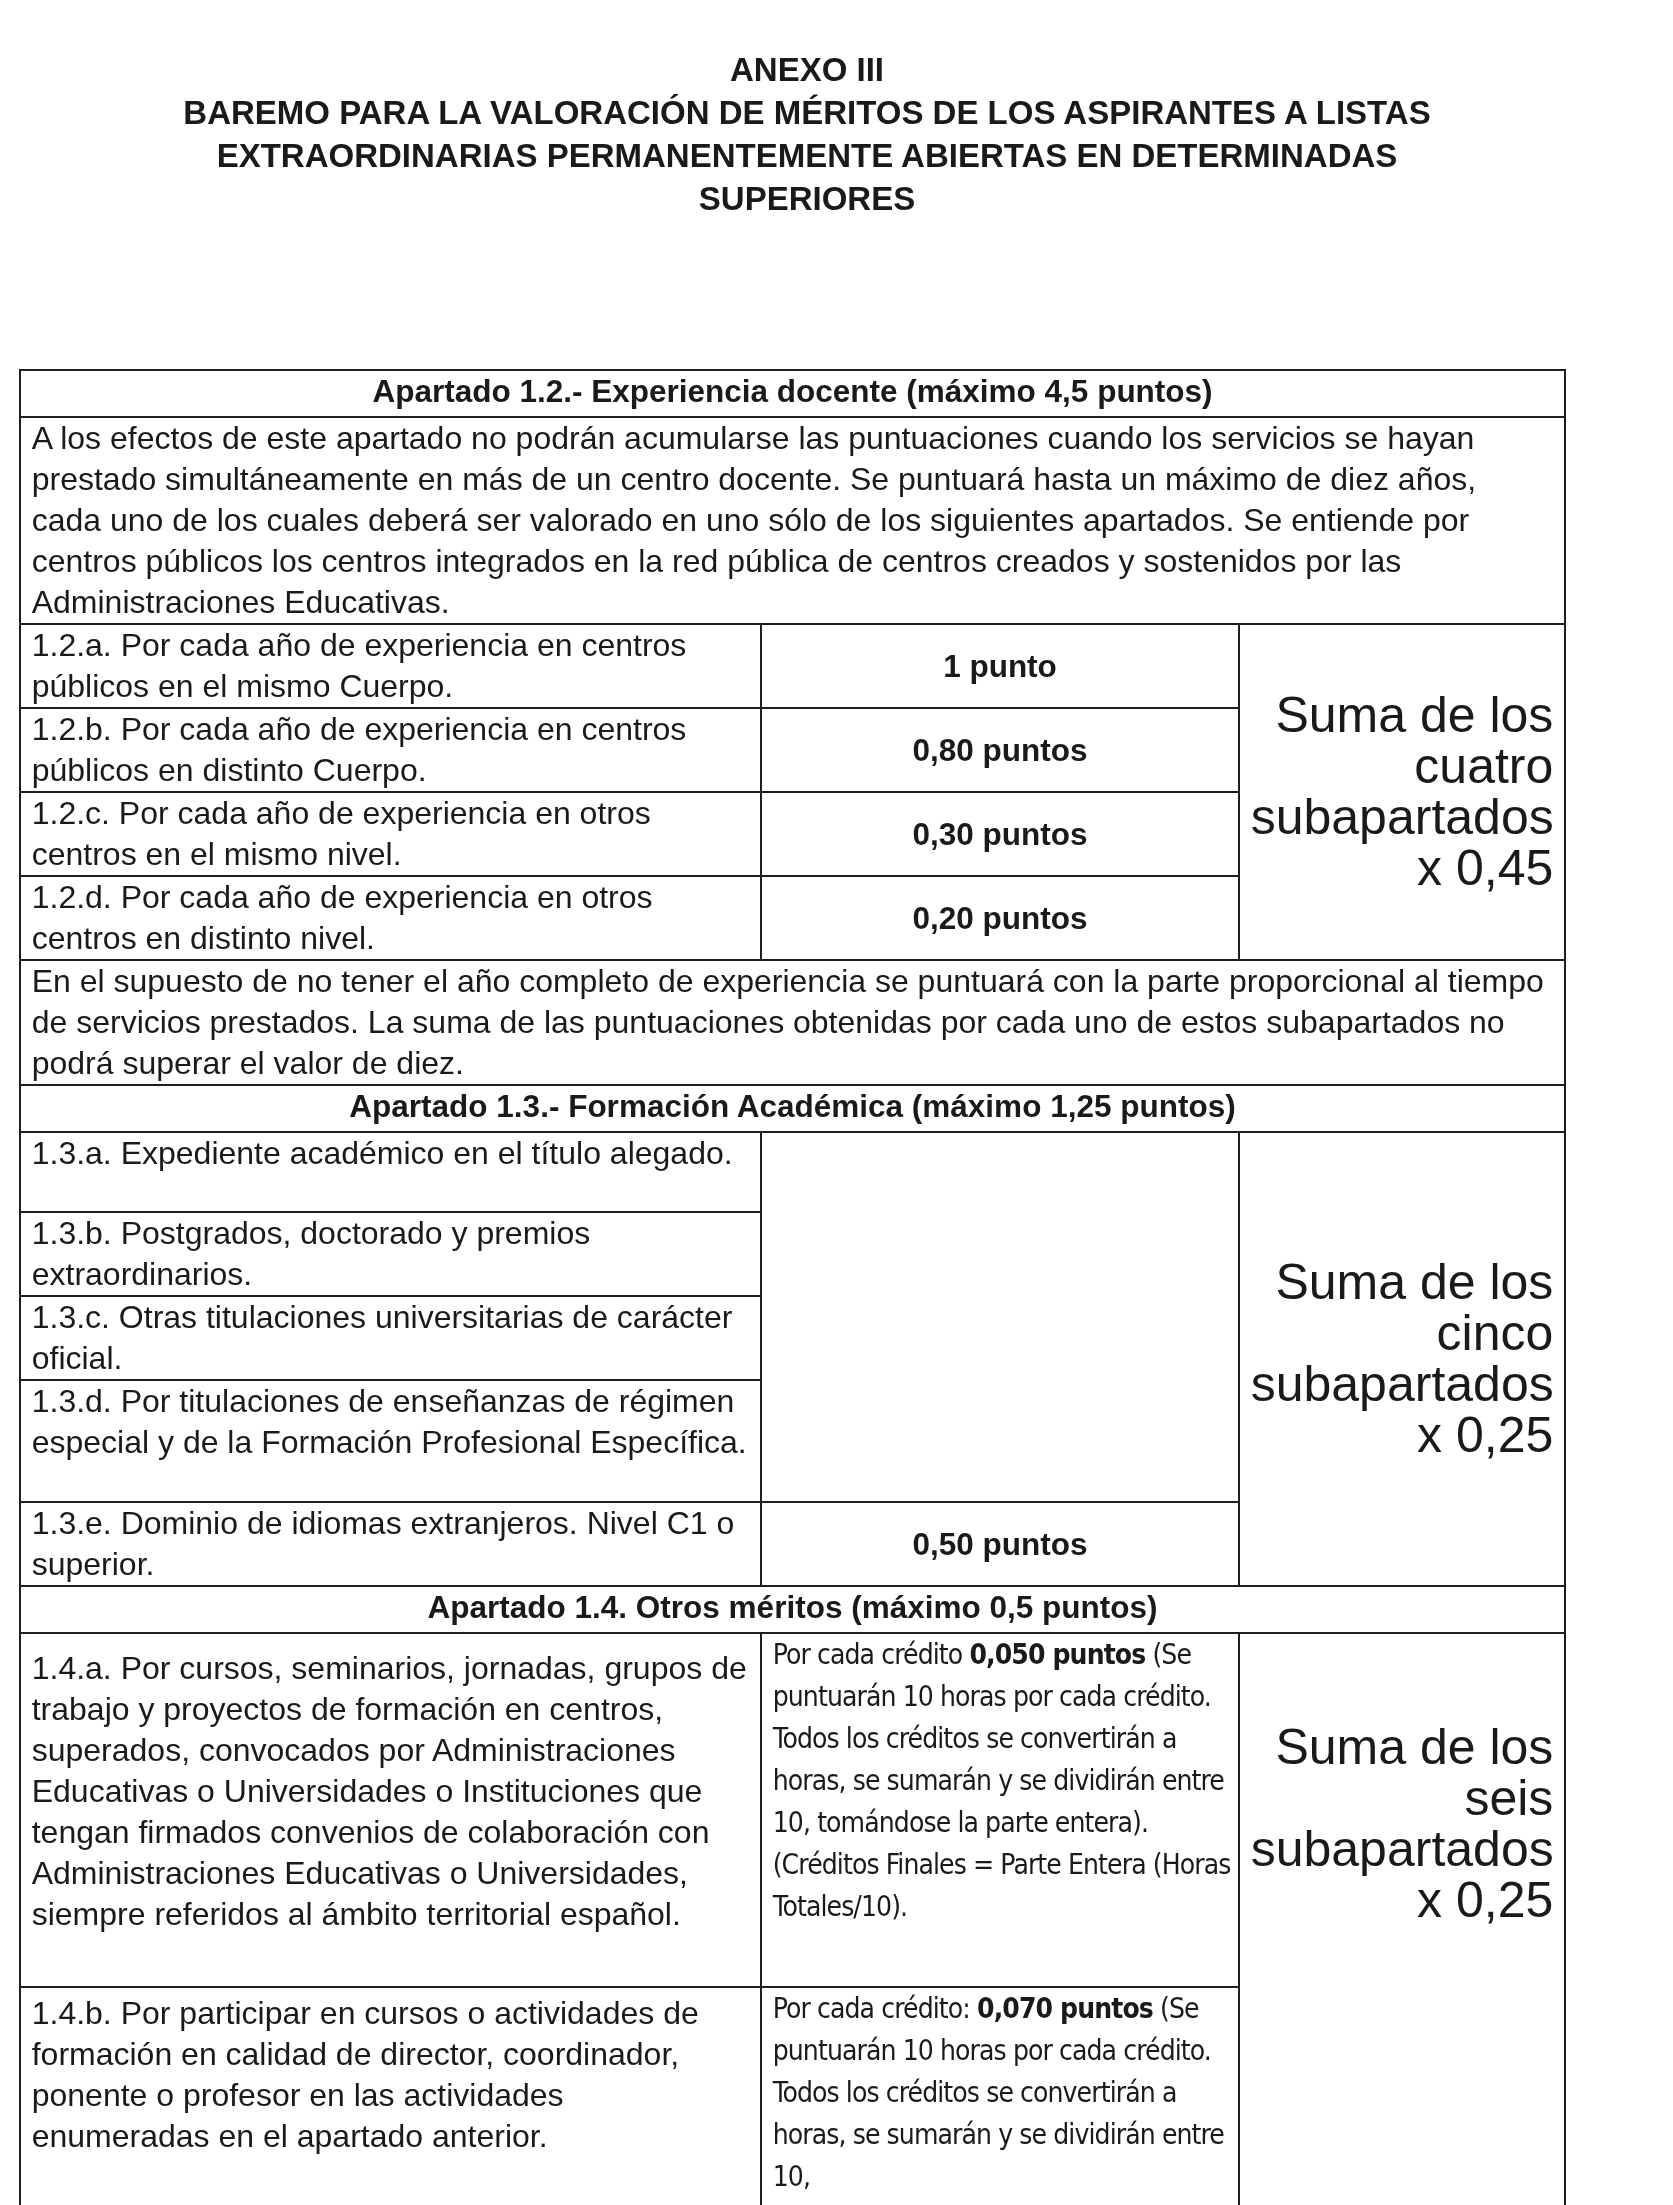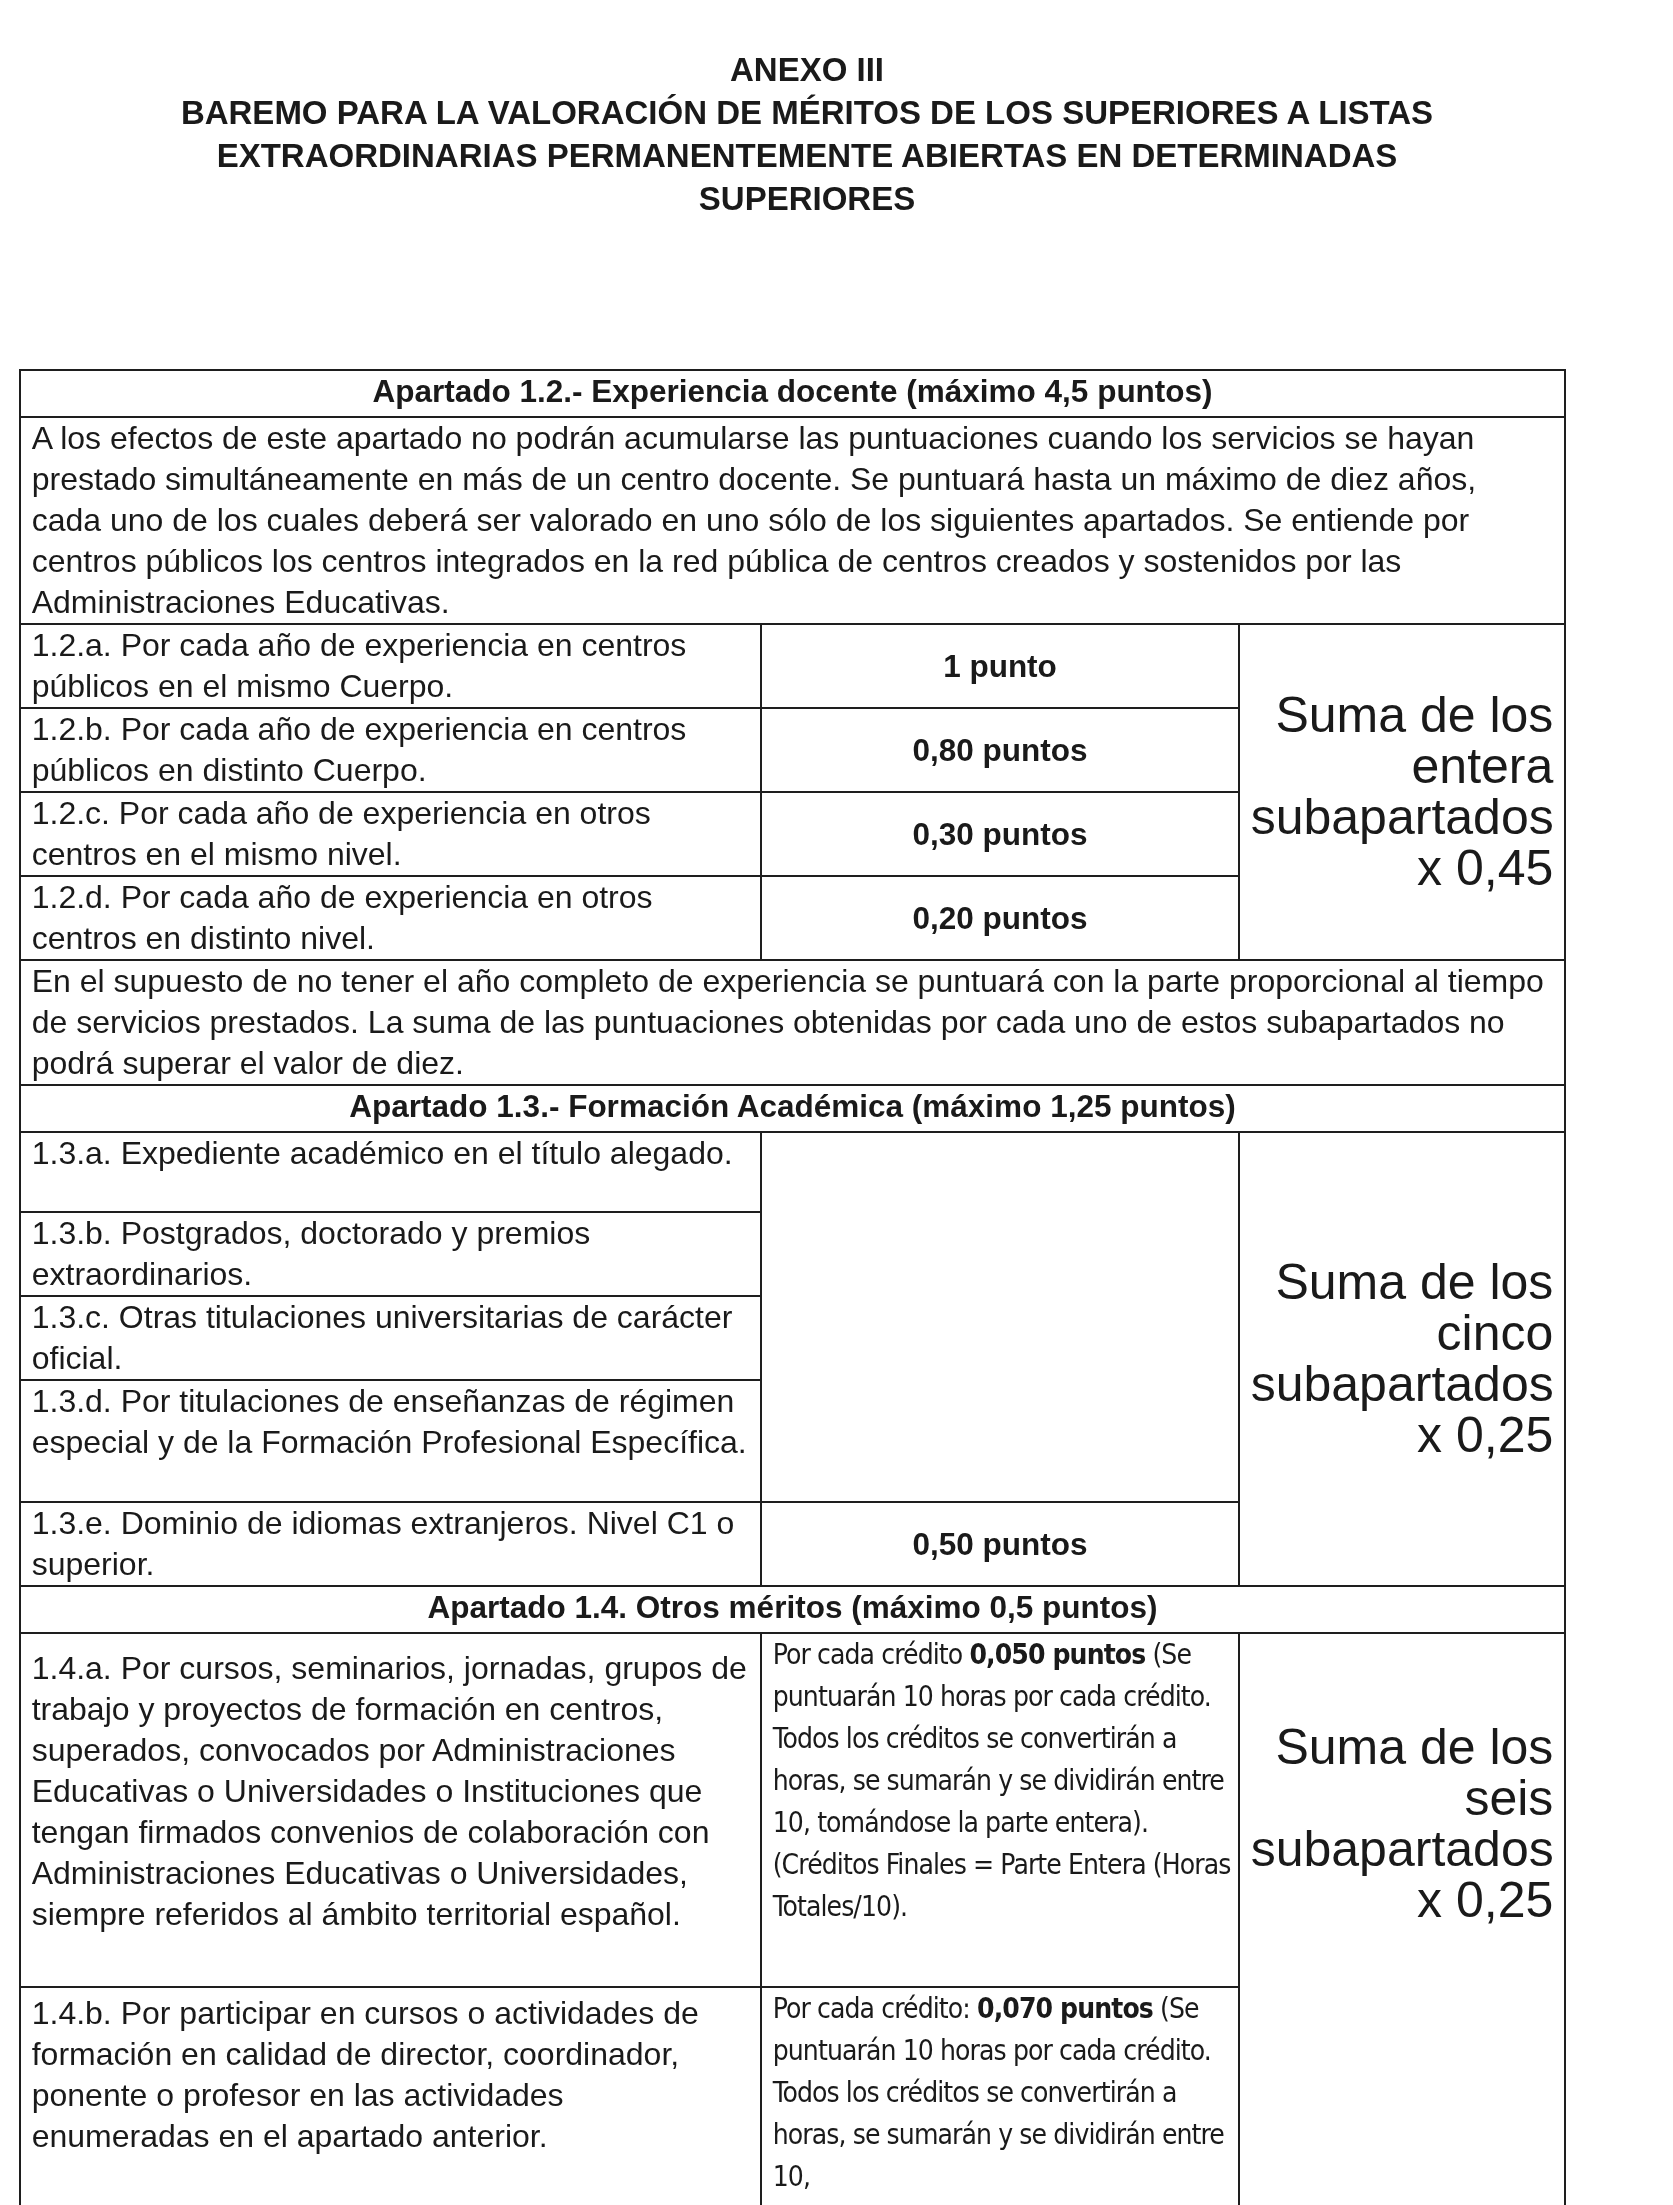--- a/index.html
+++ b/index.html
@@ -18,21 +18,21 @@
   .sum { text-align:right; vertical-align:middle !important; font-weight:normal; font-size:50px; line-height:51px; }
   .cal { font-family:"DejaVu Sans Condensed","DejaVu Sans", sans-serif; font-size:28px; line-height:42px; padding:0 4.6px 0 10.7px !important; letter-spacing:-0.9px; }
   .cal b { font-weight:bold; }
   .note { font-size:32px; }
 </style>
 </head>
 <body>
 
 <div class="title-block">
   <div>ANEXO III</div>
-  <div>BAREMO PARA LA VALORACIÓN DE MÉRITOS DE LOS SUPERIORES A LISTAS</div>
+  <div>BAREMO PARA LA VALORACIÓN DE MÉRITOS DE LOS ASPIRANTES A LISTAS</div>
   <div>EXTRAORDINARIAS PERMANENTEMENTE ABIERTAS EN DETERMINADAS</div>
   <div>SUPERIORES</div>
 </div>
 
 <table class="baremo">
   <colgroup>
     <col style="width:741px">
     <col style="width:478px">
     <col style="width:326px">
   </colgroup>
@@ -42,21 +42,21 @@
     <td colspan="3">Apartado 1.2.- Experiencia docente (máximo 4,5 puntos)</td>
   </tr>
   <tr>
     <td colspan="3" class="note" style="height:201px">A los efectos de este apartado no podrán acumularse las puntuaciones cuando los servicios se hayan prestado simultáneamente en más de un centro docente. Se puntuará hasta un máximo de diez años, cada uno de los cuales deberá ser valorado en uno sólo de los siguientes apartados. Se entiende por centros públicos los centros integrados en la red pública de centros creados y sostenidos por las Administraciones Educativas.</td>
   </tr>
   <tr>
     <td class="crit" style="height:78px">1.2.a. Por cada año de experiencia en centros públicos en el mismo Cuerpo.</td>
     <td class="pts thin-l">1 punto</td>
     <td class="sum thin-l" rowspan="4">
       <div>Suma de los</div>
-      <div>entera</div>
+      <div>cuatro</div>
       <div>subapartados</div>
       <div>x 0,45</div>
     </td>
   </tr>
   <tr>
     <td class="crit" style="height:78px">1.2.b. Por cada año de experiencia en centros públicos en distinto Cuerpo.</td>
     <td class="pts thin-l">0,80 puntos</td>
   </tr>
   <tr>
     <td class="crit" style="height:78px">1.2.c. Por cada año de experiencia en otros centros en el mismo nivel.</td>

